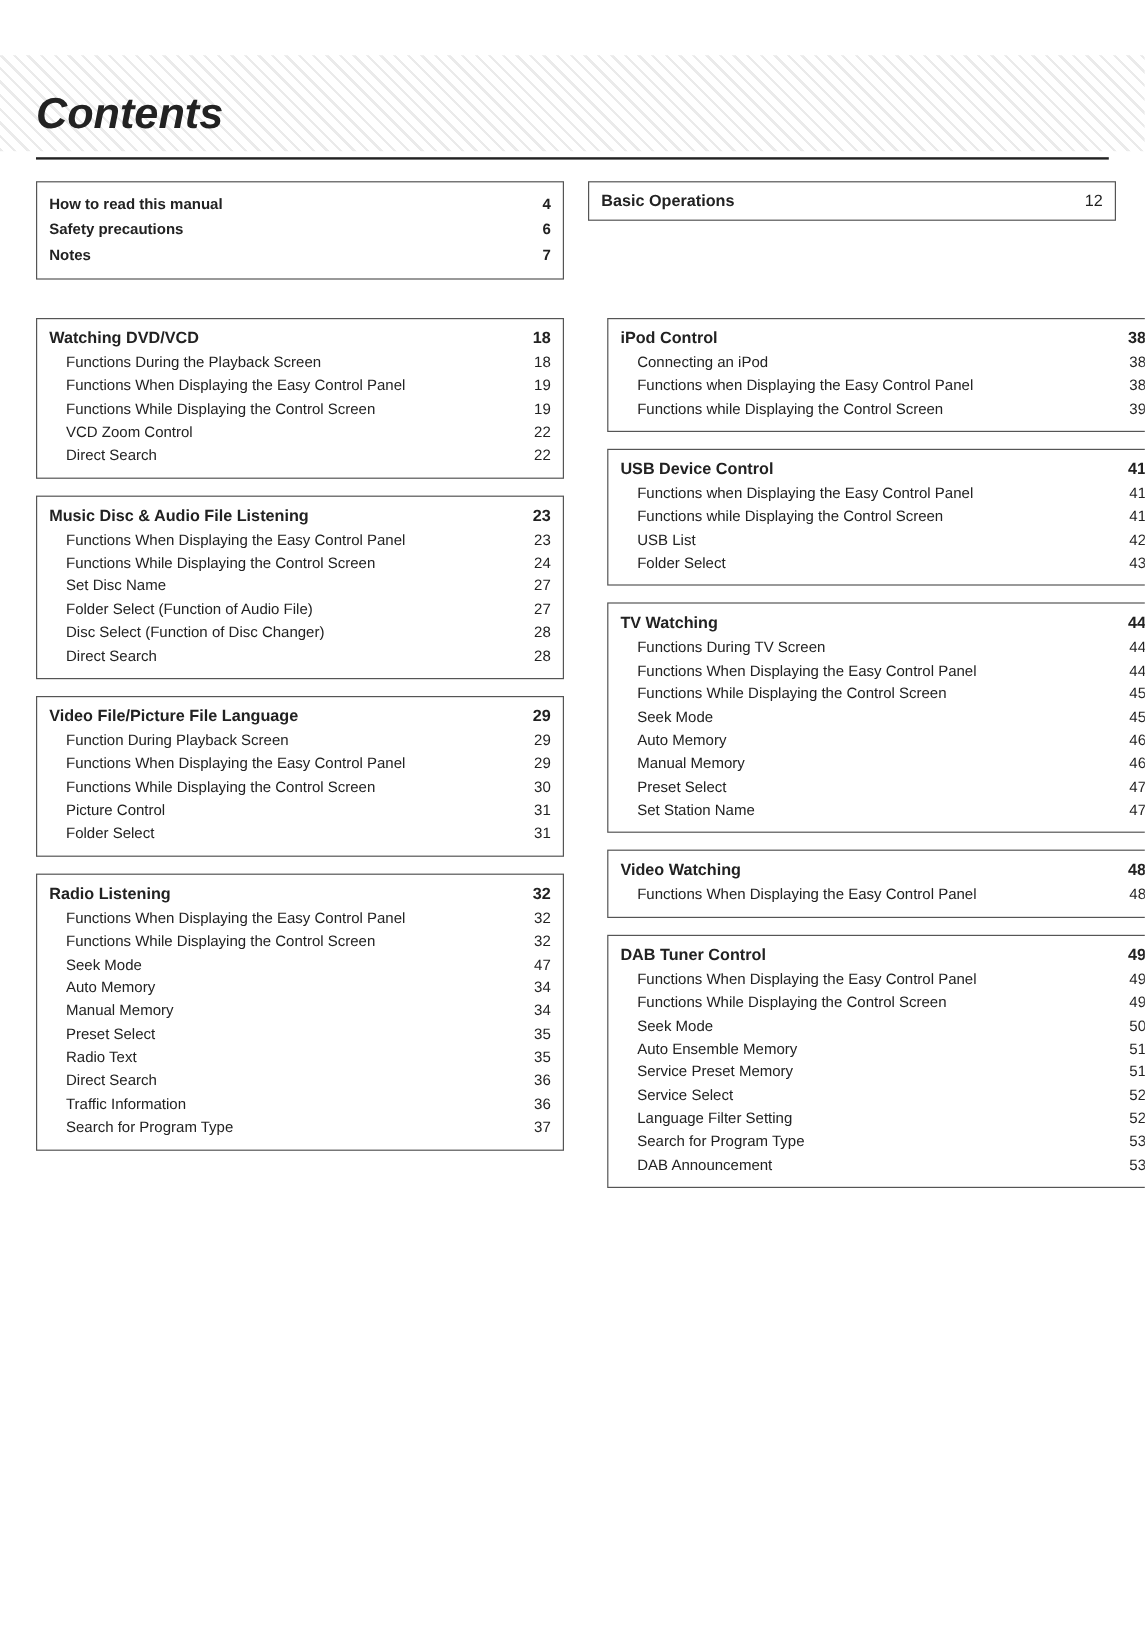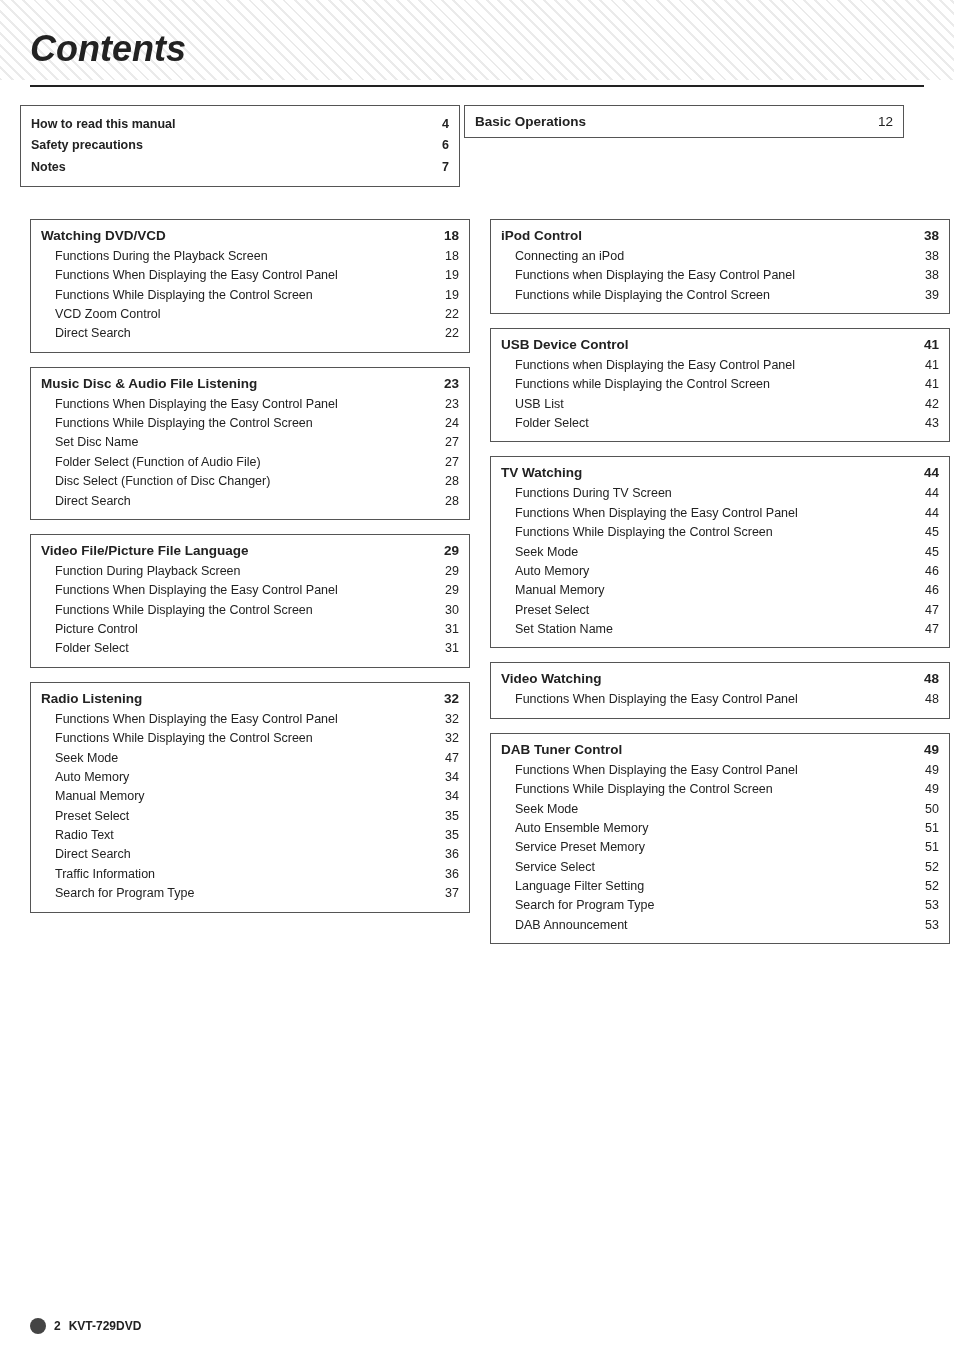--- a/index.html
+++ b/index.html
@@ -17,20 +17,21 @@
       min-height: 1354px;
       padding: 0 0 30px 0;
       position: relative;
     }
 
     
     .header {
       position: relative;
       padding: 18px 28px 0 30px;
       margin-bottom: 10px;
+      margin-top: 46px;
     }
 
     .header-bg {
       position: absolute;
       top: 0; left: 0; right: 0;
       height: 80px;
       background: repeating-linear-gradient(
         45deg,
         #ccc 0px, #ccc 2px,
         transparent 2px, transparent 8px
@@ -50,21 +51,21 @@
     }
 
     .header-line {
       border-top: 2px solid #222;
       margin: 0 30px;
     }
 
     
     .content {
       display: flex;
-      gap: 0;
+      gap: 16px;
       padding: 0 30px;
     }
 
     .col-left {
       flex: 0 0 460px;
       padding-right: 20px;
     }
 
     .col-right {
       flex: 0 0 460px;
@@ -163,22 +164,22 @@
     .footer-circle {
       width: 16px;
       height: 16px;
       background: #444;
       border-radius: 50%;
       display: inline-block;
     }
 
     .top-section {
       display: flex;
-      gap: 4px;
-      padding: 18px 30px 14px 20px;
+      gap: 20px;
+      padding: 18px 30px 14px 30px;
     }
 
     .top-left {
       flex: 0 0 440px;
     }
 
     .top-right {
       flex: 0 0 440px;
     }
   </style>

